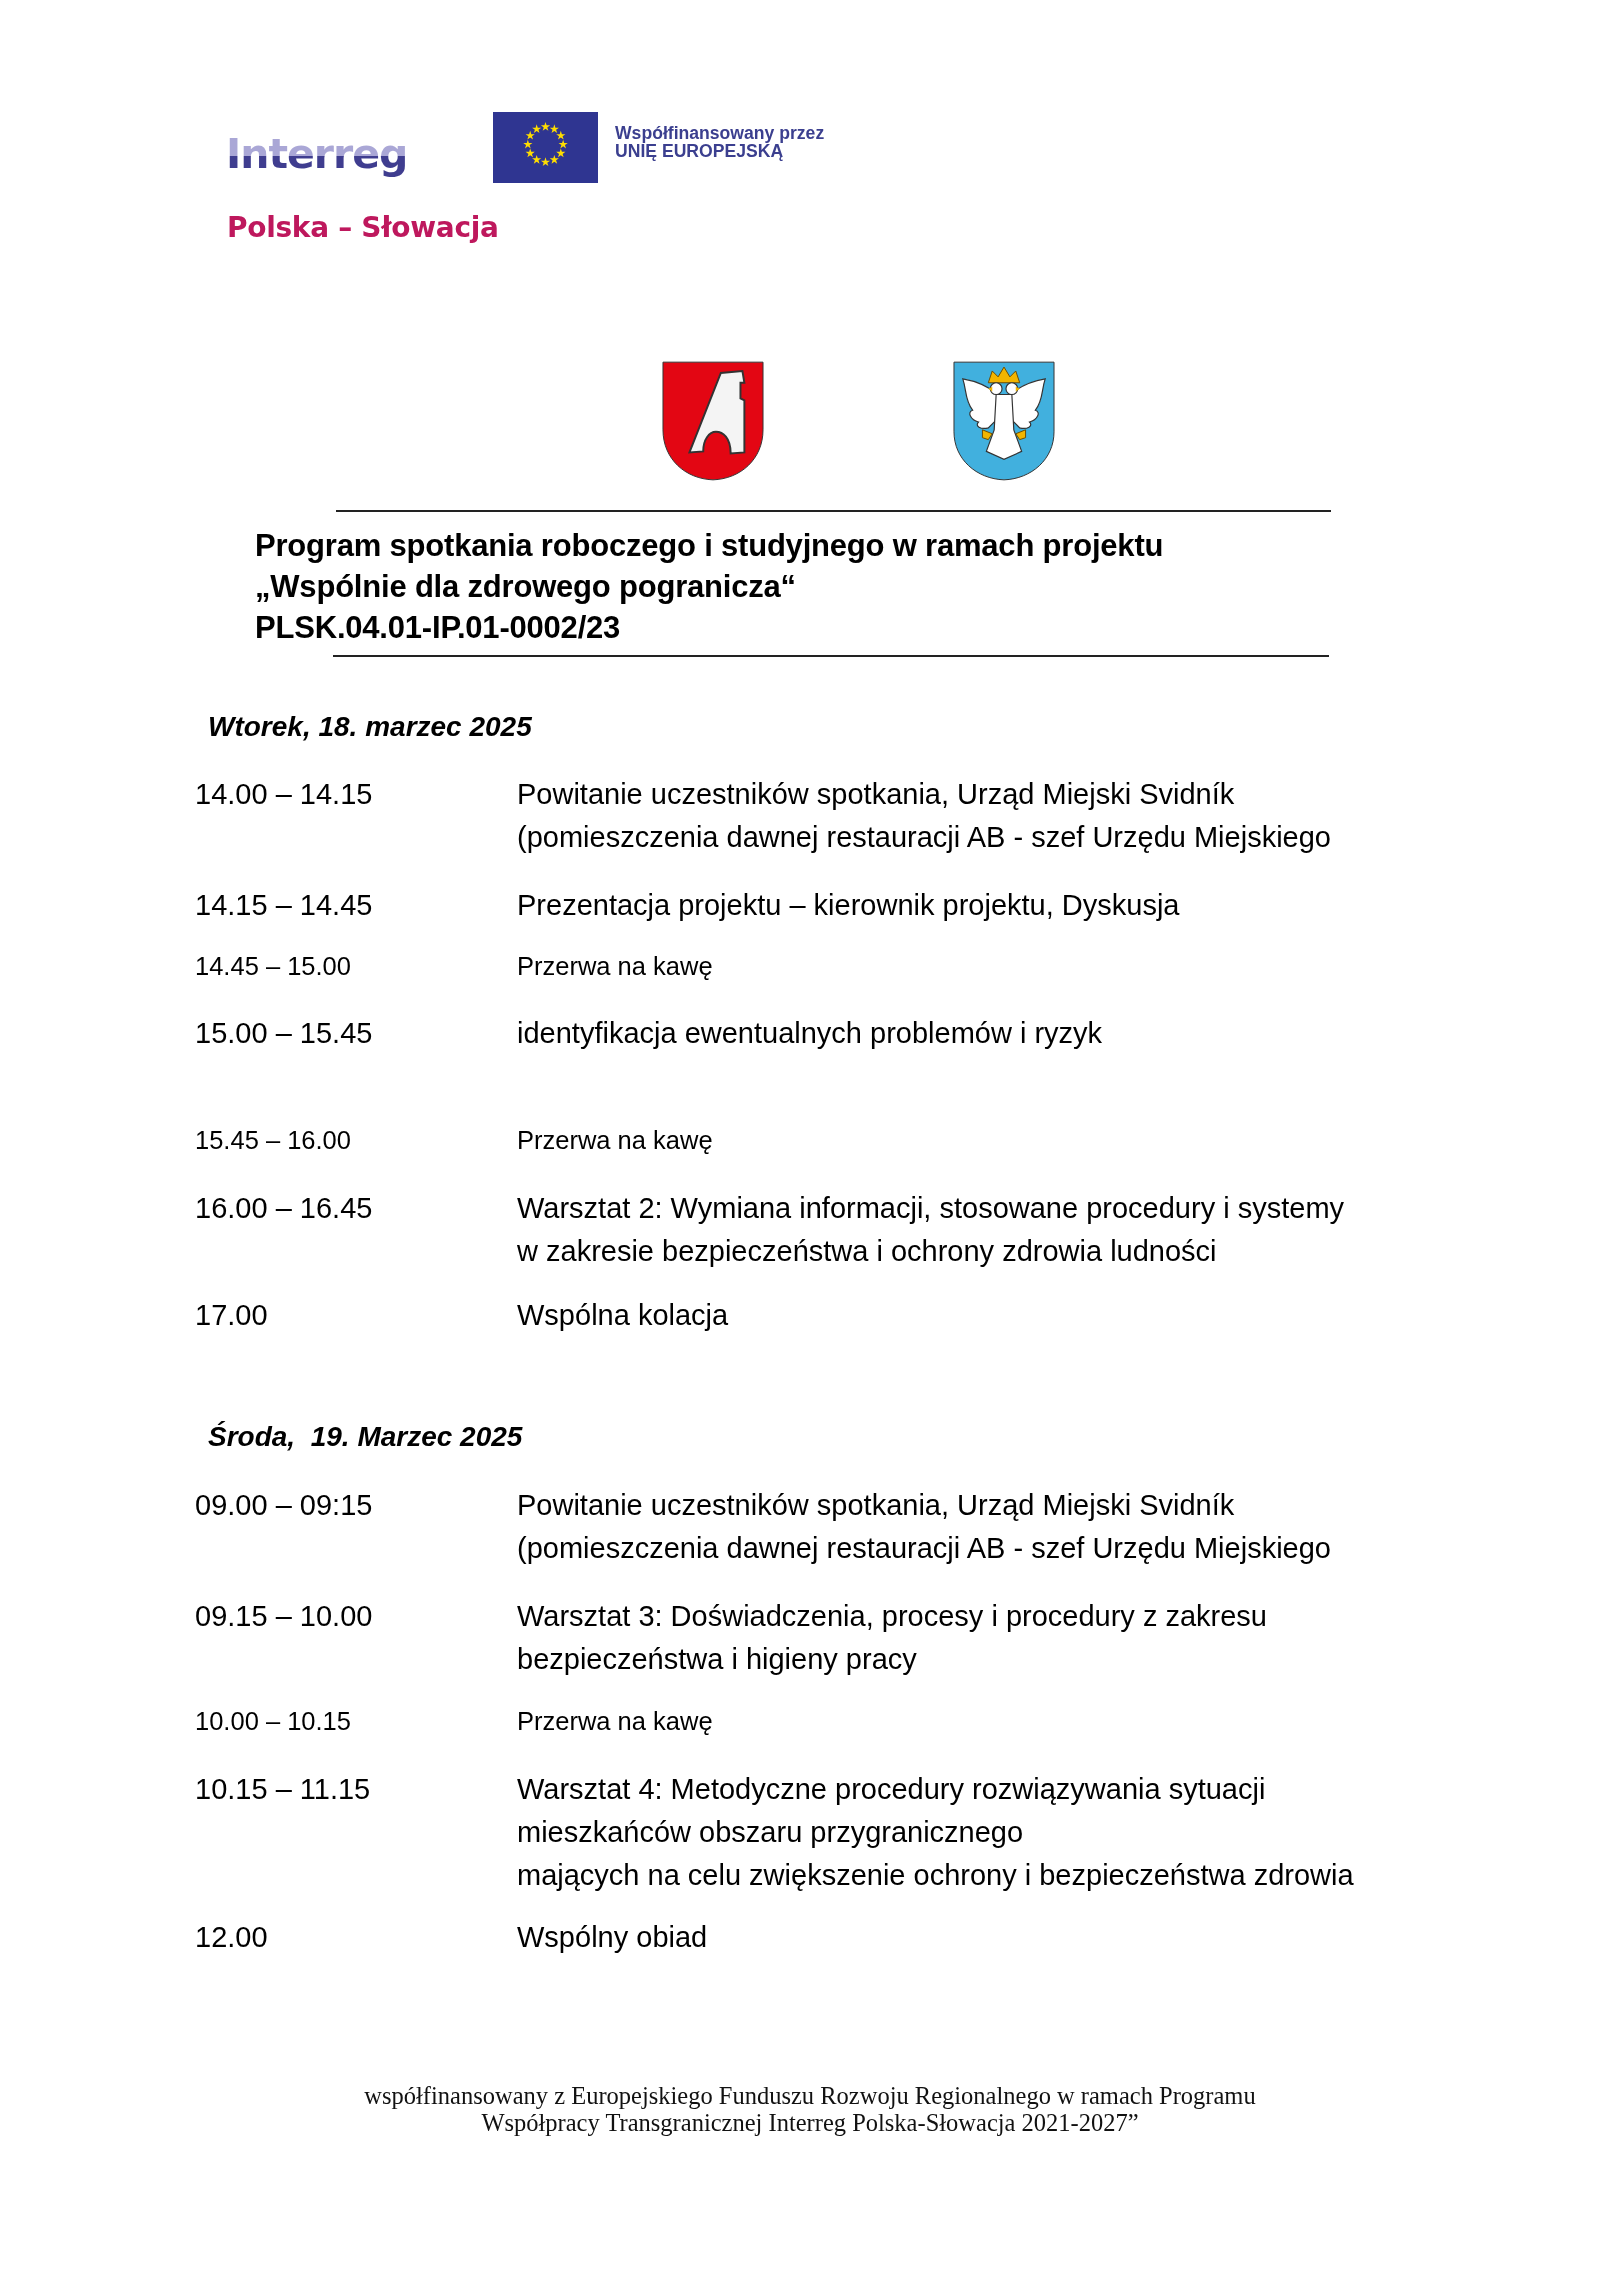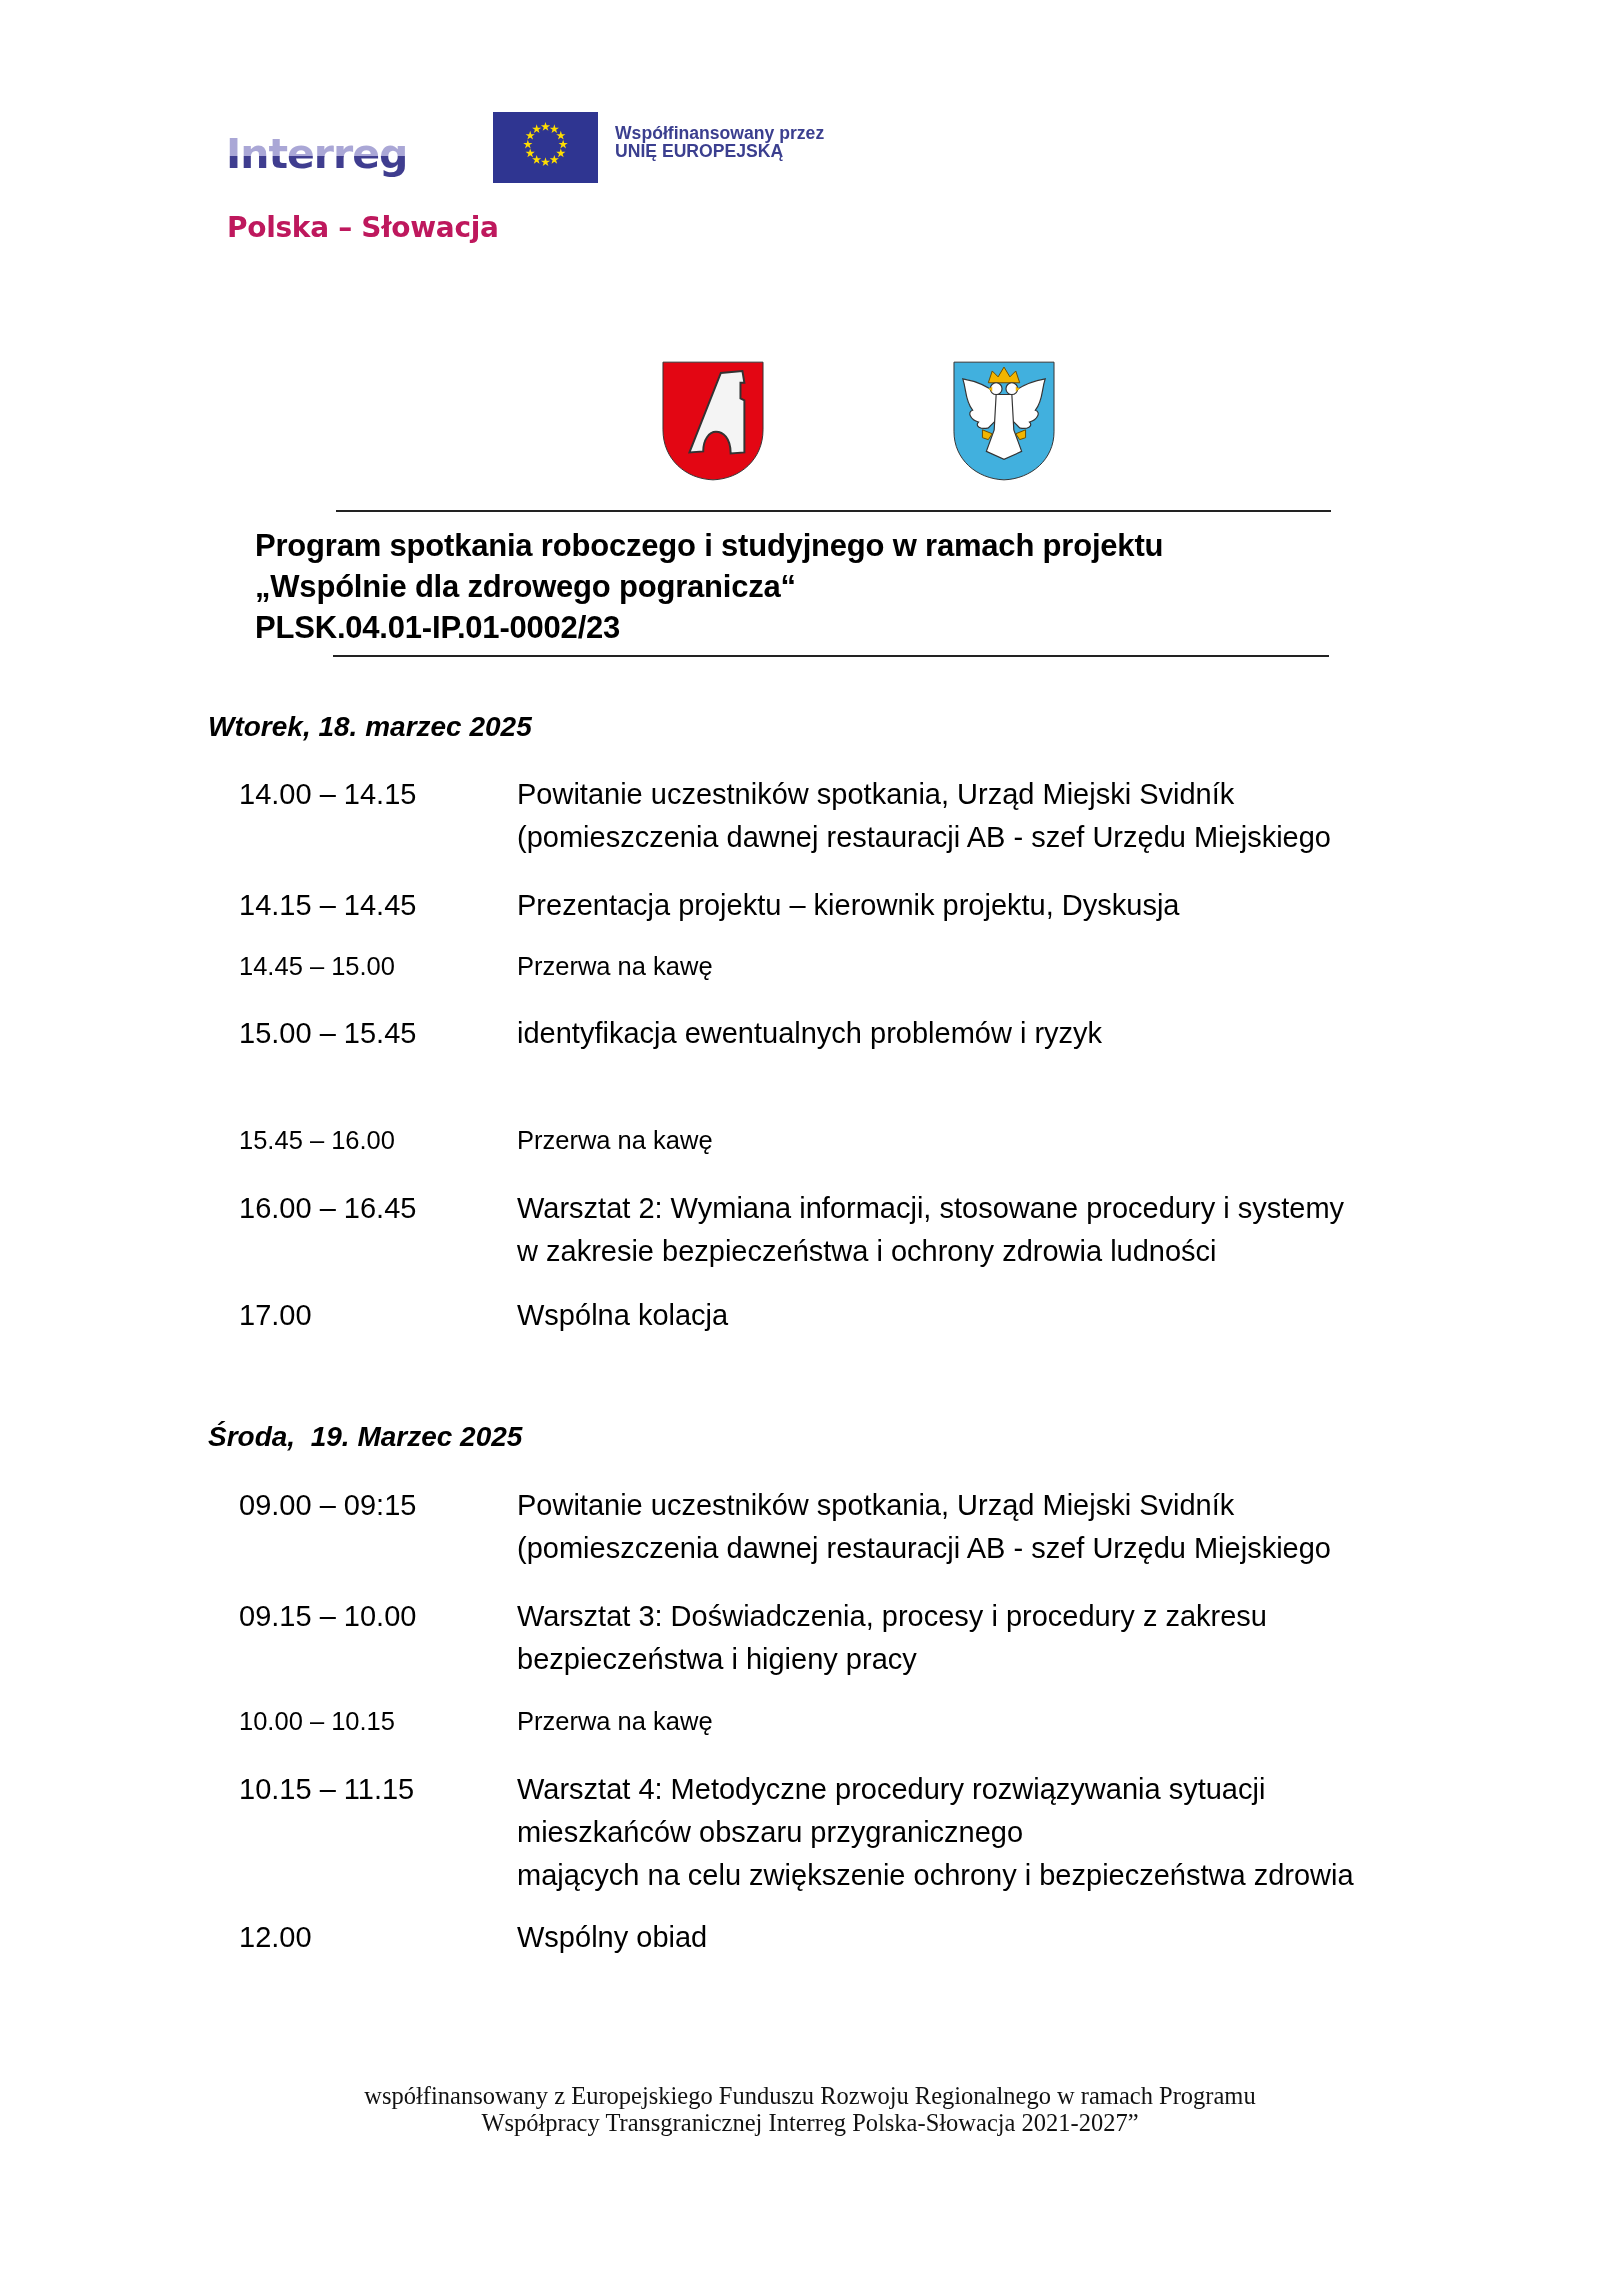--- a/index.html
+++ b/index.html
@@ -23,21 +23,21 @@
     
     .rule { height: 2px; background: #222; }
     .rule-top { left: 336px; top: 510px; width: 995px; }
     .rule-bottom { left: 333px; top: 655px; width: 996px; }
     .title { left: 255px; width: 1111px; top: 525px; text-align: left; font-weight: bold; font-size: 31px; line-height: 41px; letter-spacing: -0.2px; }
     .title div { white-space: nowrap; }
 
     
     .day-heading { left: 208px; font-weight: bold; font-style: italic; font-size: 28px; line-height: 33px; white-space: pre; }
     .row { left: 195px; width: 1274px; }
-    .row .time { position: absolute; left: 0; top: 0; font-size: 29px; line-height: 43px; white-space: nowrap; margin-left: 44px; }
+    .row .time { position: absolute; left: 0; top: 0; font-size: 29px; line-height: 43px; white-space: nowrap; }
     .row .desc { position: absolute; left: 289px; top: 0; font-size: 29px; line-height: 43px; white-space: nowrap; margin-left: 33px; }
     .row.small .time, .row.small .desc { font-size: 25.5px; line-height: 35px; }
 
     
     .footer { left: 196px; width: 1228px; top: 2082px; text-align: center; font-family: "Liberation Serif", serif; font-size: 24.5px; line-height: 27.4px; color: #111; }
     .footer div { white-space: nowrap; }
   </style>
 </head>
 <body>
 

